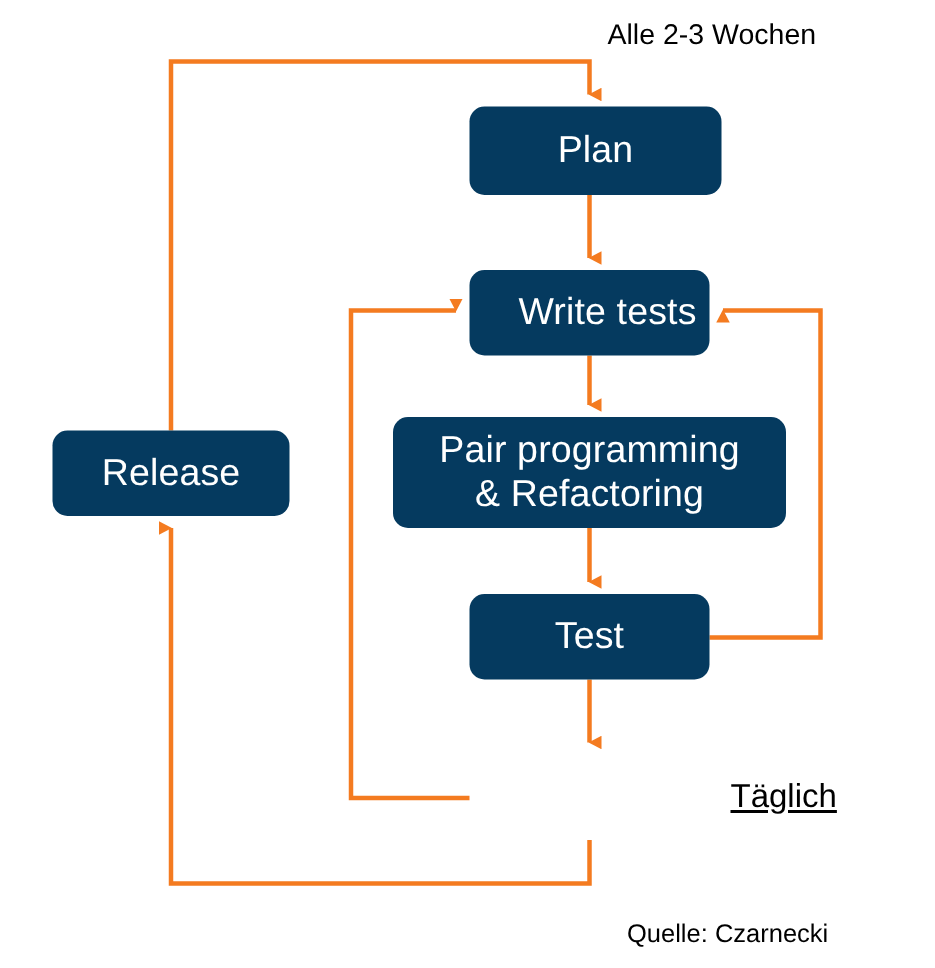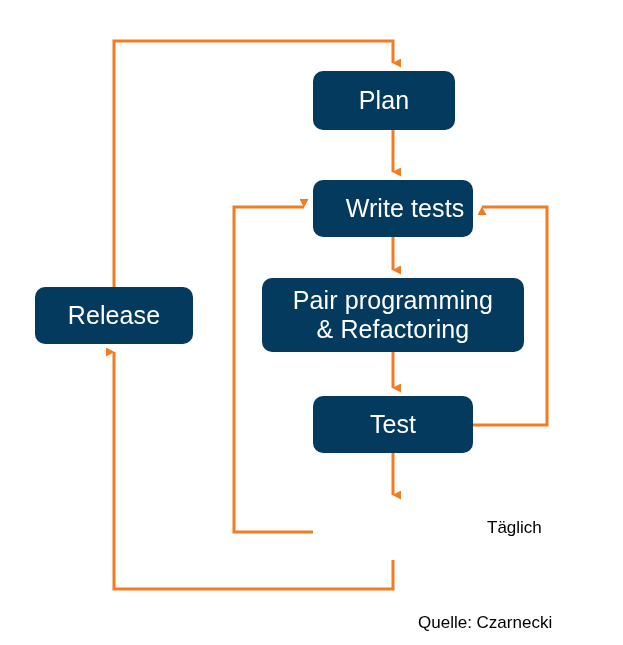--- a/index.html
+++ b/index.html
@@ -44,29 +44,29 @@
     white-space: pre-line;
     letter-spacing: 0.1px;
   }
   .plain-label {
     position: absolute;
     color: #000000;
     white-space: nowrap;
     z-index: 4;
   }
   
-  #node-plan       { left:313px; top:71px;  width:142px; height:59px; font-size:25px;align-items:center; }
+  #node-plan       { left:313px; top:71px;  width:168px; height:59px; font-size:25px;align-items:center; }
   #node-write      { left:313px; top:180px; width:160px; height:57px; font-size:25px;padding-left:24px; }
   #node-pair       { left:262px; top:278px; width:262px; height:74px; font-size:25px; }
   #node-test       { left:313px; top:396px; width:160px; height:57px; font-size:25px; }
   #node-integration{ left:313px; top:503px; width:160px; height:57px; font-size:25px; }
   #node-release    { left:35px;  top:287px; width:158px; height:57px; font-size:25px; }
 
   #label-cadence   { left:405px; top:13px;  font-size:19px; }
-  #label-daily     { left:487px; top:518px; font-size:17px; }
+  #label-daily     { left:487px; top:518px; font-size:22px;text-decoration:underline; }
   #label-source    { left:418px; top:613px; font-size:17px; }
 </style>
 </head>
 <body>
 
 <div id="diagram">
 
   <svg id="flow-svg" viewBox="0 0 623 645" xmlns="http://www.w3.org/2000/svg">
     <defs>
       <marker id="arrowhead-down" markerWidth="9" markerHeight="9" refX="4.5" refY="8" orient="auto" markerUnits="userSpaceOnUse">
@@ -118,18 +118,19 @@
   <div class="node-box" id="node-pair">
     <span class="node-label">Pair programming
 &amp; Refactoring</span>
   </div>
 
 
   <div class="node-box" id="node-release">
     <span class="node-label">Release</span>
   </div>
 
+  <div class="plain-label" id="label-cadence">Alle 2-3 Wochen</div>
 
   <div class="plain-label" id="label-daily">Täglich</div>
 
   <div class="plain-label" id="label-source">Quelle: Czarnecki</div>
 
 </div>
 
 </body></html>

